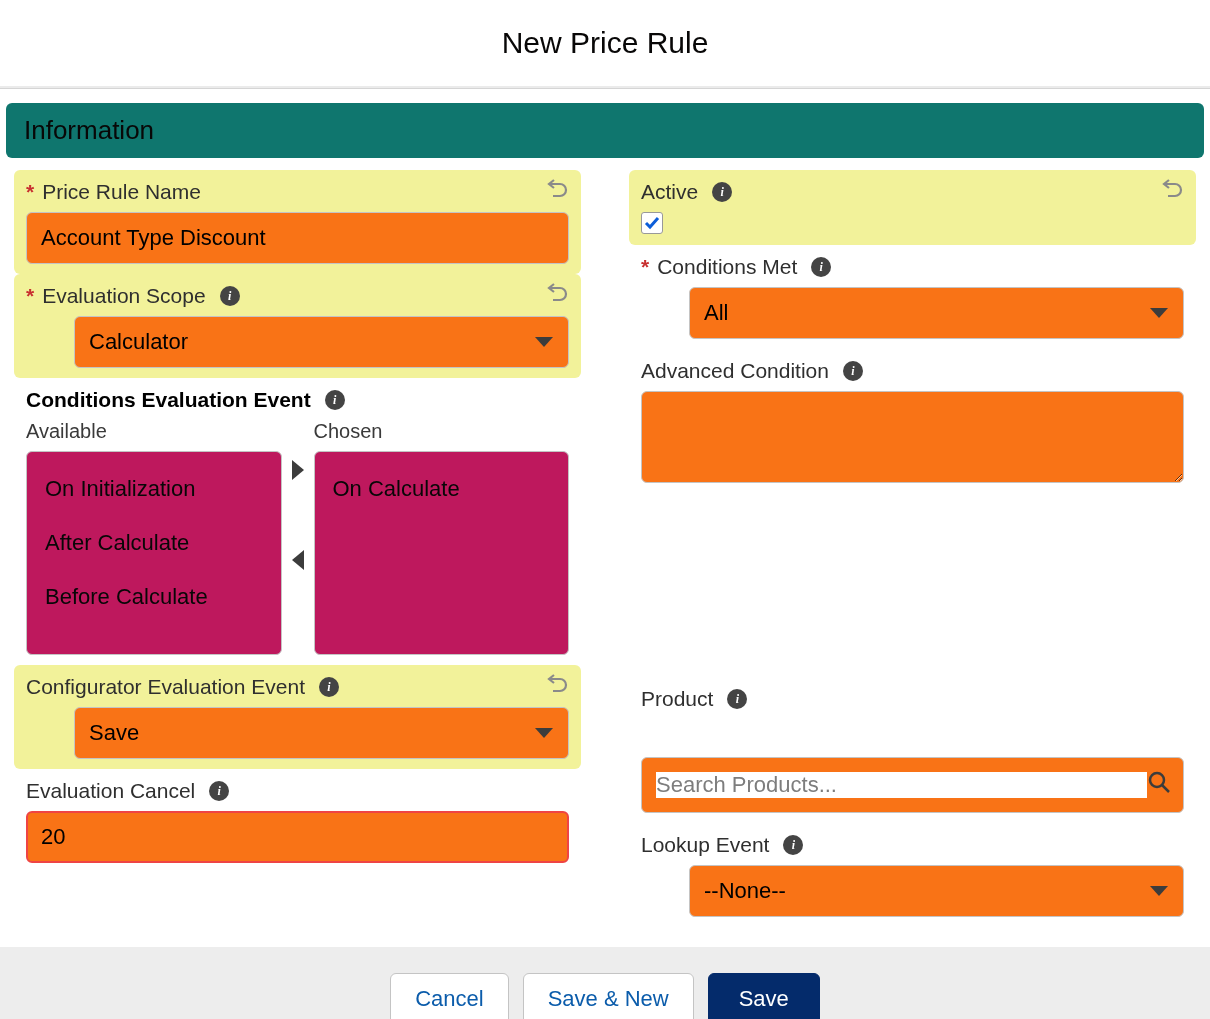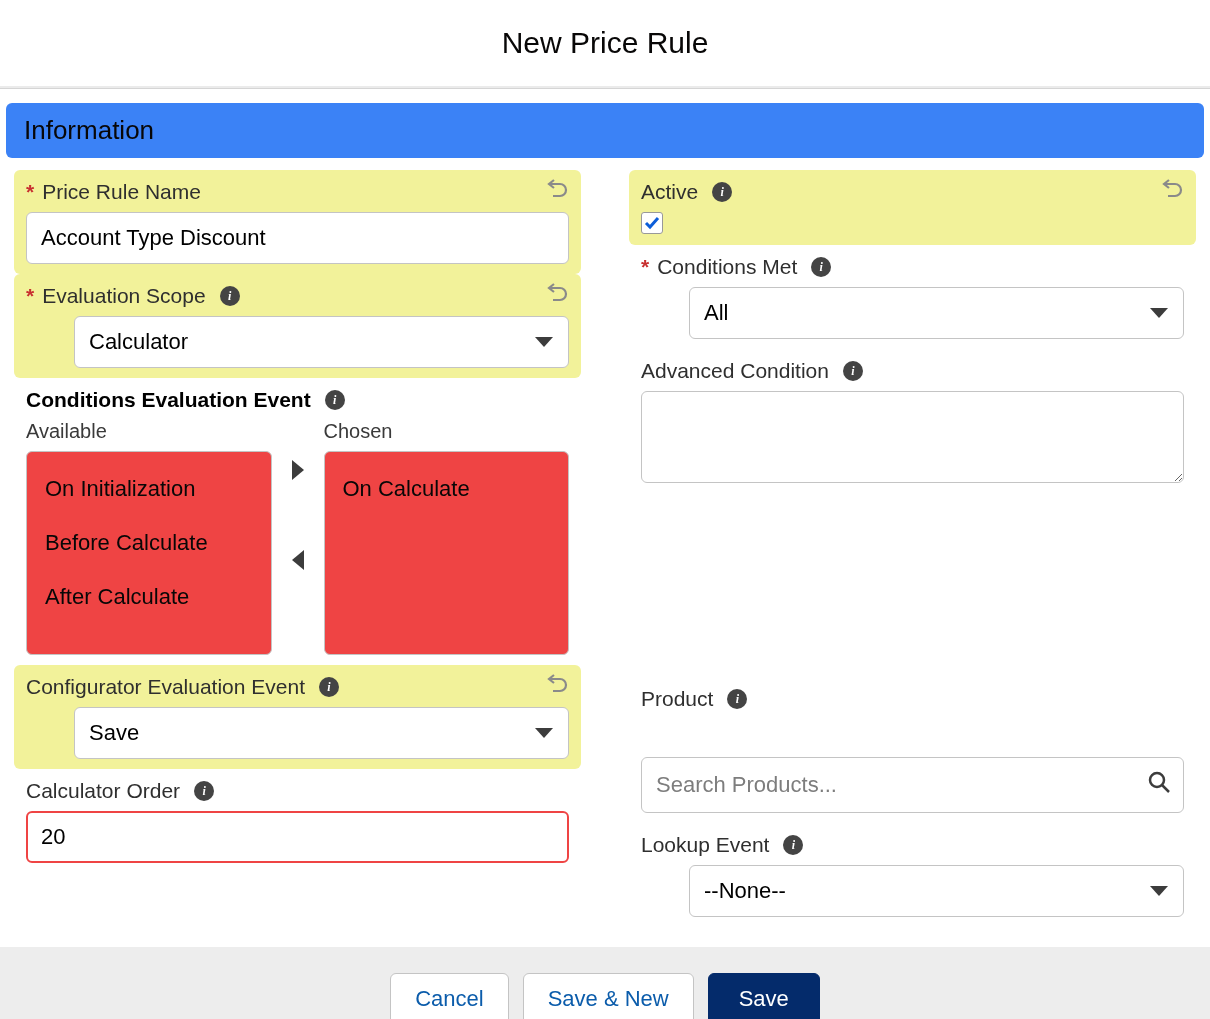--- a/index.html
+++ b/index.html
@@ -13,21 +13,21 @@
     font-size: 30px;
     font-weight: 400;
     padding: 26px 0 26px 0;
   }
   .divider {
     height: 3px;
     background: #ebebeb;
     border-bottom: 1px solid #d5d5d5;
   }
   .section-header {
-    background: #3b82f6;
+    background: #0f766e;
     font-size: 26px;
     font-weight: 400;
     padding: 12px 18px;
     border-radius: 6px;
     margin: 14px 6px 0 6px;
   }
   .form-area {
     padding: 12px 0 0 0;
     margin: 0 14px;
   }
@@ -71,21 +71,21 @@
     justify-content: center;
     margin-left: 8px;
     font-style: italic;
     font-family: Georgia, serif;
   }
   .undo-icon svg { width: 24px; height: 24px; stroke: #8a8a8a; fill: none; stroke-width: 2.2; }
   .text-input, .select-input, .textarea-input, .lookup-input {
     width: 100%;
     border: 1px solid #c4c4c4;
     border-radius: 6px;
-    background: #ffffff;
+    background: #f97316;
     font-size: 22px;
     padding: 12px 14px;
     color: #000;
     outline: none;
   }
   .focused {
     border: 2px solid #ef4444;
     padding: 11px 13px;
   }
   .select-wrap { position: relative; padding-left: 48px; }
@@ -103,27 +103,27 @@
   .checkbox {
     width: 22px; height: 22px;
     border: 1px solid #999;
     border-radius: 3px;
     background: #fff;
     display: inline-flex;
     align-items: center;
     justify-content: center;
   }
   .checkbox svg { width: 16px; height: 16px; stroke: #0c5ed9; stroke-width: 3; fill: none; }
-  .duallist { display: flex; gap: 20px; align-items:flex-start; }
+  .duallist { display: flex; gap: 10px; align-items:flex-start; }
   .duallist-col { flex: 1; }
   .duallist-label { font-size: 20px; color:#3a3a3a; margin-bottom: 8px; }
   .listbox {
     border: 1px solid #c4c4c4;
     border-radius: 6px;
-    background: #ef4444;
+    background: #be185d;
     min-height: 204px;
     padding: 10px 0;
   }
   .listbox-item {
     font-size: 22px;
     padding: 14px 18px;
     cursor: pointer;
   }
   .duallist-arrows {
     display:flex;
@@ -233,22 +233,22 @@
           <div class="field-label bold">
             <span>Conditions Evaluation Event</span>
             <span class="info-icon">i</span>
           </div>
         </div>
         <div class="duallist">
           <div class="duallist-col">
             <div class="duallist-label">Available</div>
             <div class="listbox">
               <div class="listbox-item">On Initialization</div>
+              <div class="listbox-item">After Calculate</div>
               <div class="listbox-item">Before Calculate</div>
-              <div class="listbox-item">After Calculate</div>
             </div>
           </div>
           <div class="duallist-arrows">
             <div class="arrow-btn arrow-right"></div>
             <div class="arrow-btn arrow-left"></div>
           </div>
           <div class="duallist-col">
             <div class="duallist-label">Chosen</div>
             <div class="listbox">
               <div class="listbox-item">On Calculate</div>
@@ -272,21 +272,21 @@
         </div>
         <div class="select-wrap">
           <div class="select-input">Save</div>
           <span class="select-caret"></span>
         </div>
       </div>
 
       <div class="field">
         <div class="field-label-row">
           <div class="field-label">
-            <span>Calculator Order</span>
+            <span>Evaluation Cancel</span>
             <span class="info-icon">i</span>
           </div>
         </div>
         <input type="text" class="text-input focused" value="20" style="">
       </div>
 
     </div>
 
     <div class="col">
 

